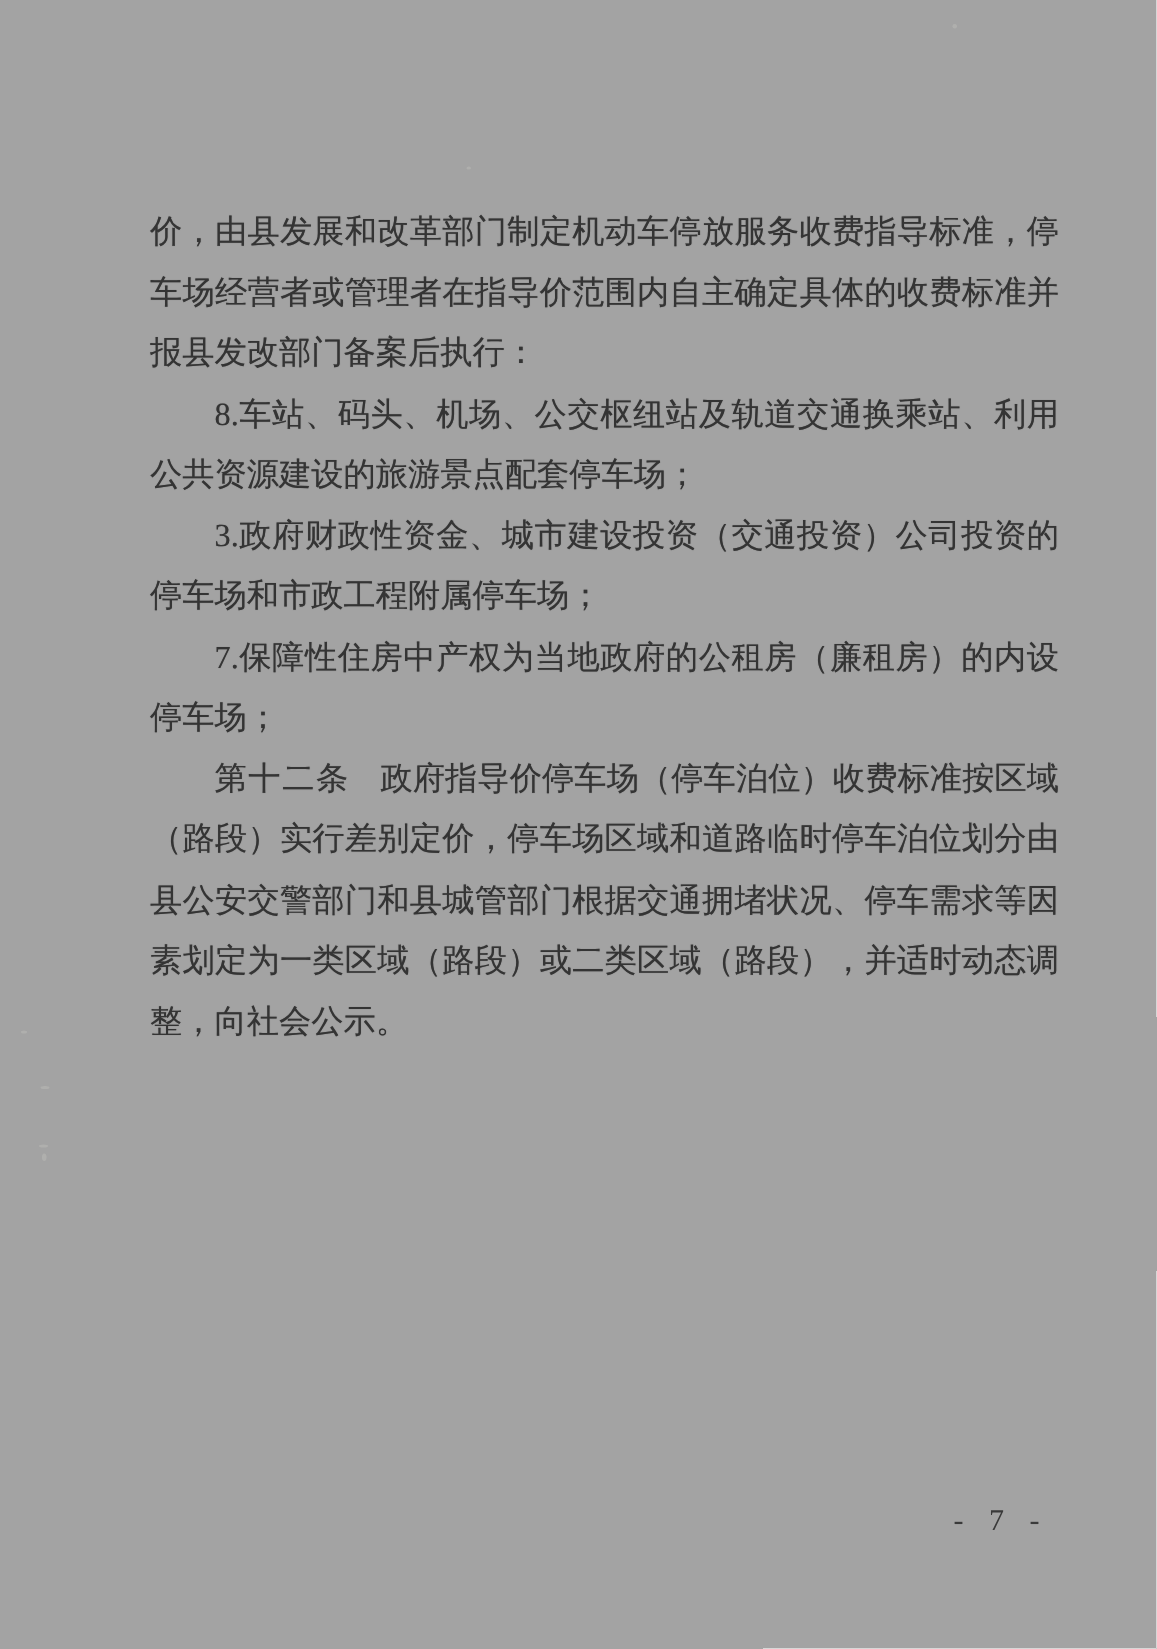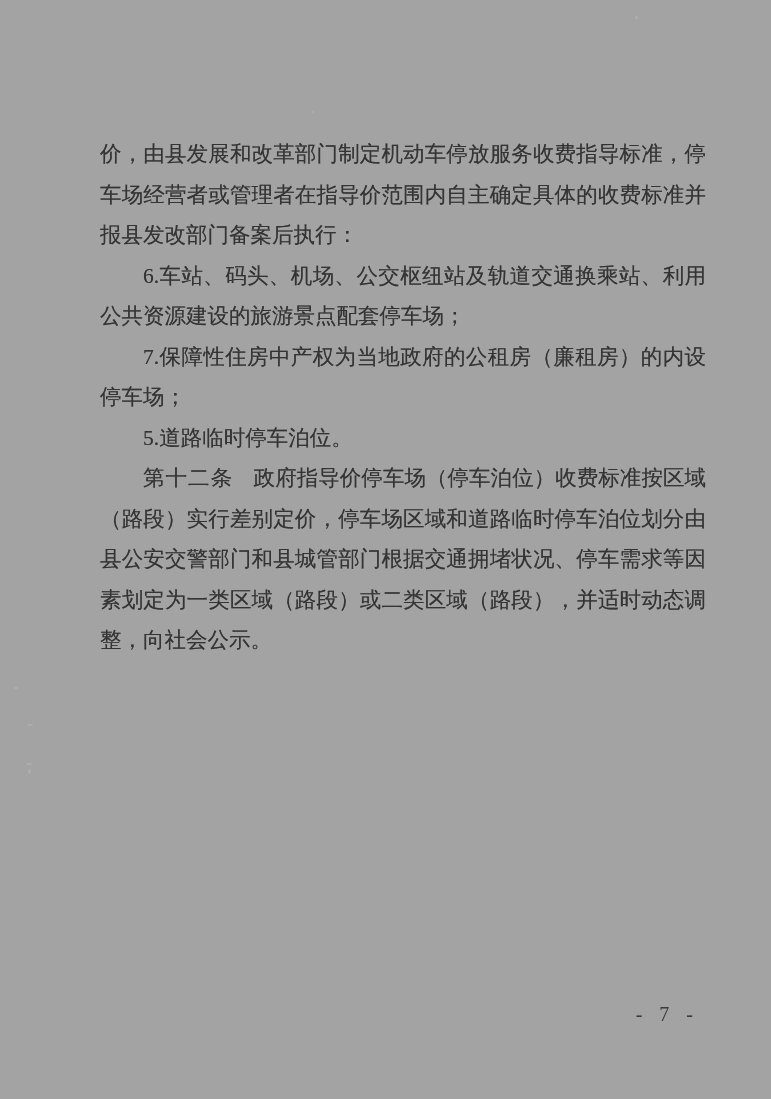--- a/index.html
+++ b/index.html
@@ -64,27 +64,27 @@
 </style>
 </head>
 <body>
 
 <div class="page">
 
   <div class="doc-body">
 
     <p class="para">价，由县发展和改革部门制定机动车停放服务收费指导标准，停车场经营者或管理者在指导价范围内自主确定具体的收费标准并报县发改部门备案后执行：</p>
 
-    <p class="para indent">6.车站、码头、机场、公交枢纽站及轨道交通换乘站、利用公共资源建设的旅游景点配套停车场；</p>
+    <p class="para indent">8.车站、码头、机场、公交枢纽站及轨道交通换乘站、利用公共资源建设的旅游景点配套停车场；</p>
 
 
+    <p class="para indent">3.政府财政性资金、城市建设投资（交通投资）公司投资的停车场和市政工程附属停车场；</p>
 
     <p class="para indent">7.保障性住房中产权为当地政府的公租房（廉租房）的内设停车场；</p>
 
-    <p class="para indent">5.道路临时停车泊位。</p>
 
     <p class="para indent"><span class="article-heading">第十二条</span><span>政府指导价停车场（停车泊位）收费标准按区域（路段）实行差别定价，停车场区域和道路临时停车泊位划分由县公安交警部门和县城管部门根据交通拥堵状况、停车需求等因素划定为一类区域（路段）或二类区域（路段），并适时动态调整，向社会公示。</span></p>
 
 
   </div>
 
   <div class="page-number">- 7 -</div>
 
   <div class="speck s1"></div>
   <div class="speck s2"></div>

